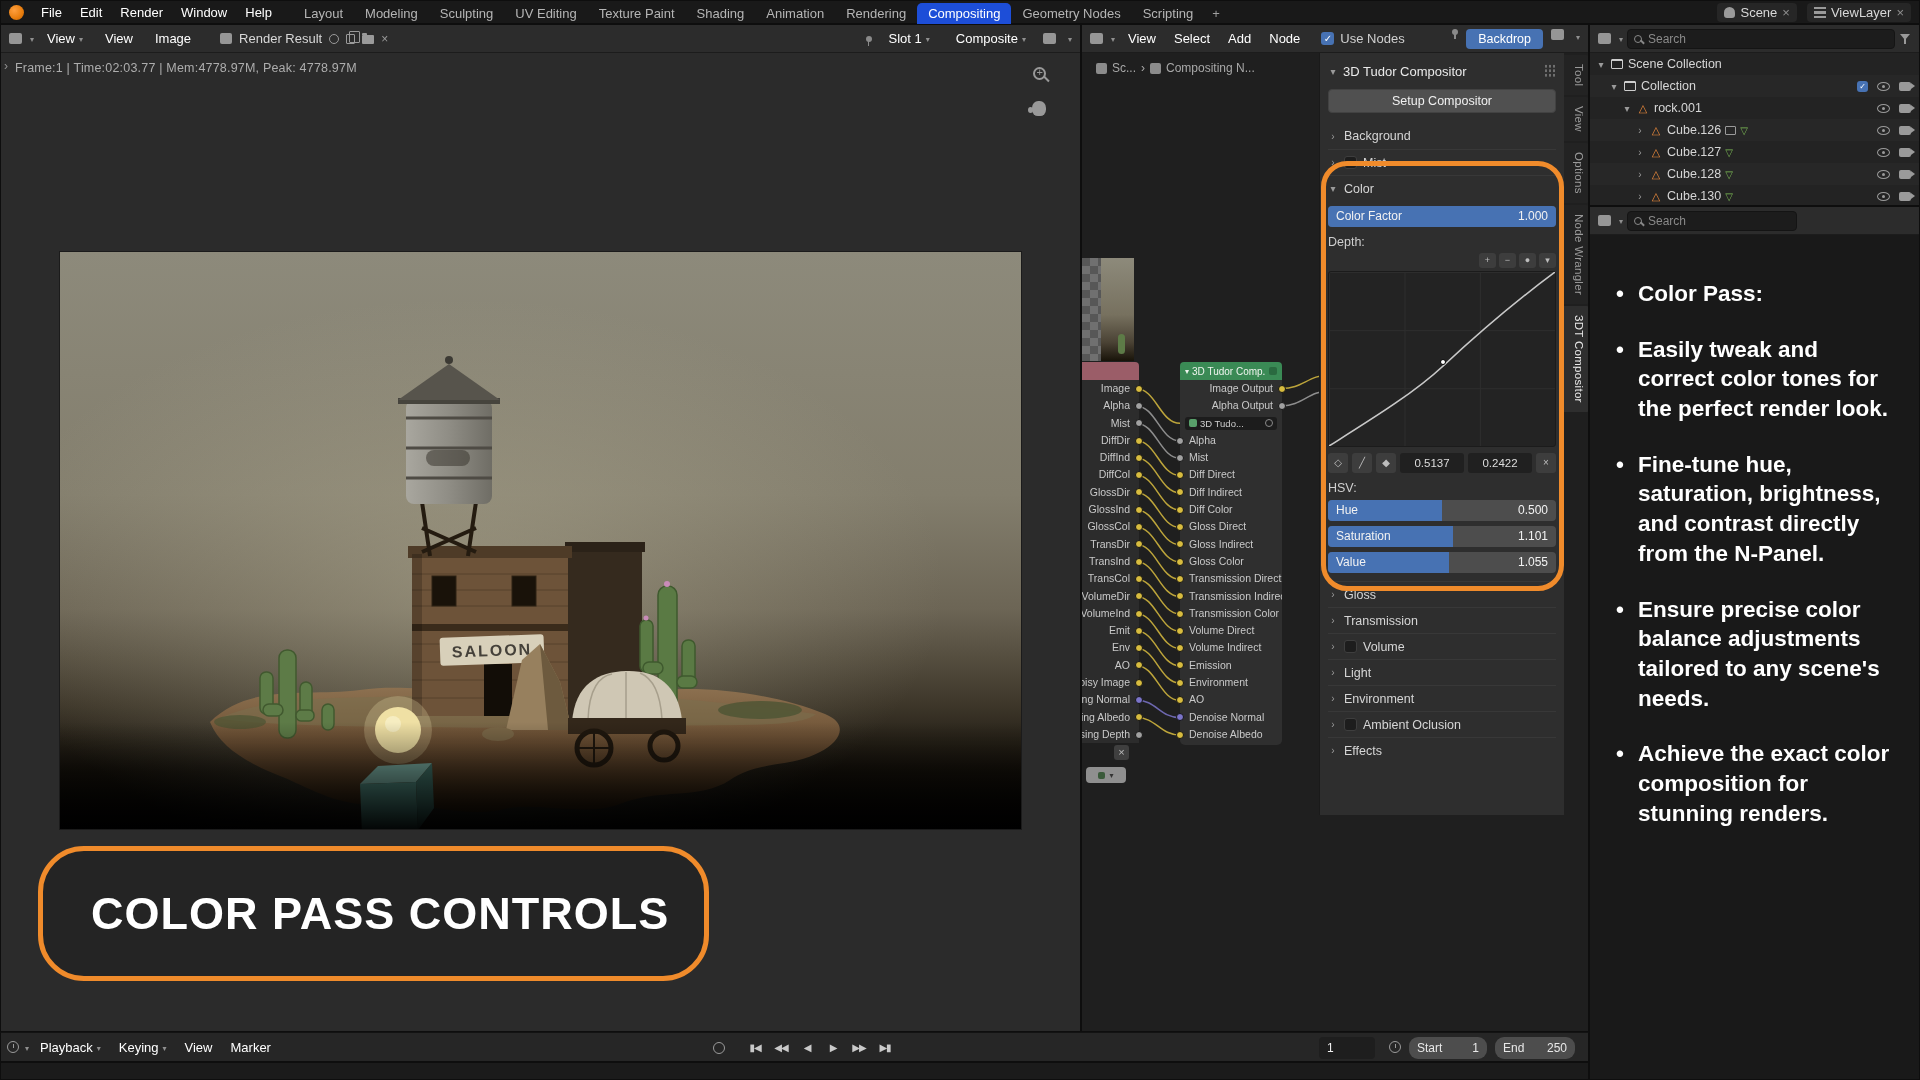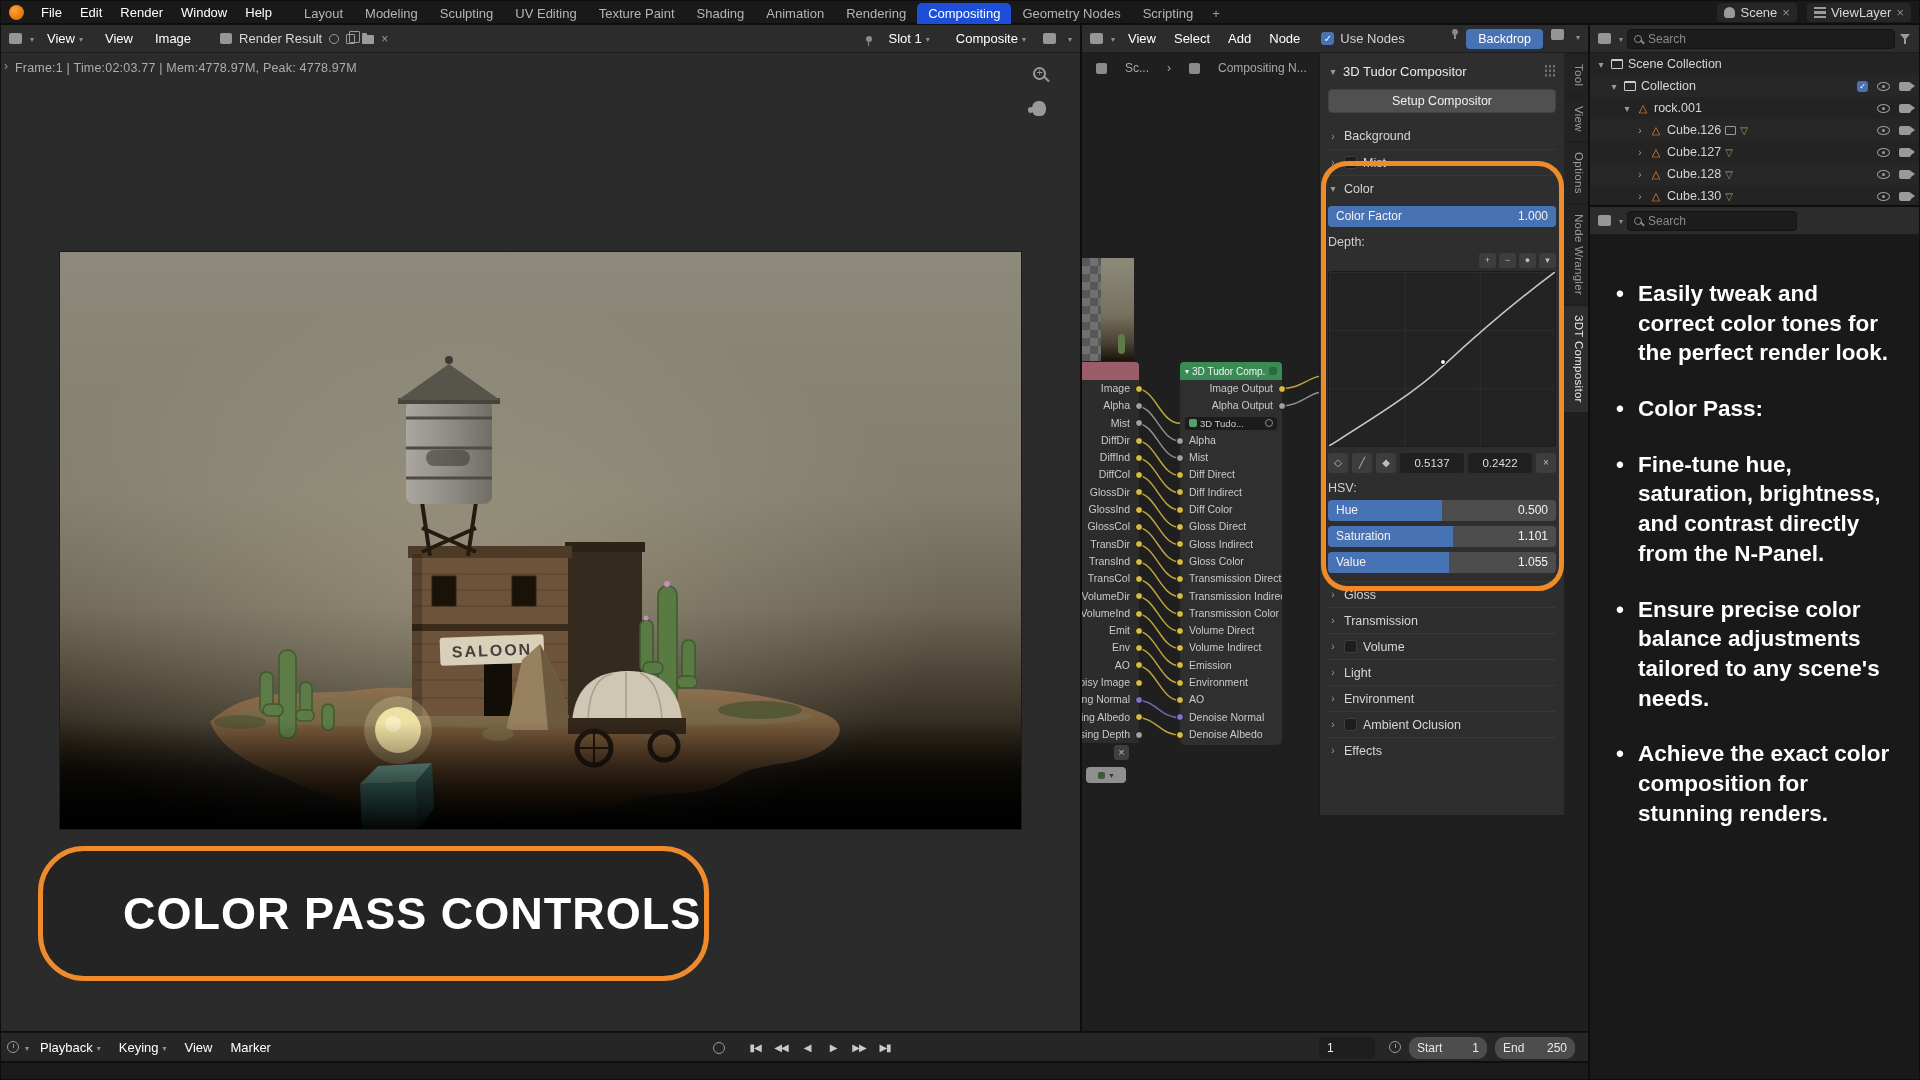--- a/index.html
+++ b/index.html
@@ -54,31 +54,31 @@
   .i-pin{width:6px;height:6px;border-radius:50%;background:#8a8a8a;position:relative}
   .i-pin::after{content:"";position:absolute;left:2px;top:5px;width:1.5px;height:5px;background:#8a8a8a}
 
   
   #image-editor{left:0;top:24px;width:1081px;height:1008px;background:#2b2b2b}
   #ie-stats{position:absolute;left:14px;top:36px;font-size:12.5px;color:#adadad;letter-spacing:.2px}
   .edge-arrow{position:absolute;left:3px;top:34px;color:#8f8f8f;font-size:12px}
   .render{position:absolute;left:59px;top:227px;width:961px;height:577px;box-shadow:0 0 0 1px #1b1b1b;background:#000}
   svg.scene{width:100%;height:100%;display:block}
   .caption{position:absolute;left:37px;top:821px;width:671px;height:135px;background:rgba(35,35,35,.93);
-           border:5px solid #f08b2b;border-radius:46px;display:flex;align-items:center;padding-left:80px;z-index:4}
+           border:5px solid #f08b2b;border-radius:46px;display:flex;align-items:center;padding-left:48px;z-index:4}
   .caption span{font-size:45px;font-weight:bold;color:#fff;letter-spacing:1px}
   .gz-mag{position:absolute;left:1032px;top:42px;width:13px;height:13px;border:2px solid #999;border-radius:50%}
   .gz-mag::before{content:"+";position:absolute;left:1.5px;top:-3px;color:#999;font-size:11px}
   .gz-mag::after{content:"";position:absolute;width:7px;height:2px;background:#999;transform:rotate(45deg);right:-6px;bottom:-2px}
   .gz-hand{position:absolute;left:1031px;top:76px;width:14px;height:15px;background:#999;border-radius:45% 45% 42% 42%}
   .gz-hand::after{content:"";position:absolute;left:-4px;top:6px;width:5px;height:6px;background:#999;border-radius:50%}
 
   
   #node-editor{left:1081px;top:24px;width:508px;height:1008px;background:#1f1f1f;overflow:hidden}
-  .breadcrumb{position:absolute;left:14px;top:36px;display:flex;gap:18px;align-items:center;font-size:12px;color:#a8a8a8;z-index:1}
+  .breadcrumb{position:absolute;left:14px;top:36px;display:flex;gap:5px;align-items:center;font-size:12px;color:#a8a8a8;z-index:1}
   .bc-ico{width:11px;height:11px;background:#8b8b8b;border-radius:2px}
   #backdrop-frag{position:absolute;left:0;top:233px;width:52px;height:103px;background-color:#575757;
     background-image:linear-gradient(45deg,#707070 25%,transparent 25%,transparent 75%,#707070 75%),
                      linear-gradient(45deg,#707070 25%,transparent 25%,transparent 75%,#707070 75%);
     background-size:16px 16px;background-position:0 0,8px 8px;z-index:0}
   .bd-img{position:absolute;right:0;top:0;width:33px;height:100%;background:linear-gradient(180deg,#8d8a7b 0%,#77715f 55%,#4a4234 82%,#181309 100%)}
   .bd-cact{position:absolute;right:9px;bottom:7px;width:7px;height:20px;border-radius:4px;background:#5d7b47}
   #wires{position:absolute;left:0;top:0;width:508px;height:1008px;z-index:1;pointer-events:none}
   #rl-node{position:absolute;left:0;top:337px;width:57px;z-index:2}
   #rl-head{height:18px;background:#9b5d68;border-radius:0 4px 0 0}
@@ -786,22 +786,22 @@
 <div id="right-col-props" class="region">
   <div class="hdr">
     <span class="ed-ico"></span>
     <span class="caret"></span>
     <span class="search" style="max-width:170px">
       <span class="i-mag"></span>
       <span>Search</span>
     </span>
   </div>
   <div id="notes-list">
+      <div class="bullet">Color Pass:</div>
       <div class="bullet">Easily tweak and correct color tones for the perfect render look.</div>
-      <div class="bullet">Color Pass:</div>
       <div class="bullet">Fine-tune hue, saturation, brightness, and contrast directly from the N-Panel.</div>
       <div class="bullet">Ensure precise color balance adjustments tailored to any scene's needs.</div>
       <div class="bullet">Achieve the exact color composition for stunning renders.</div>
     </div>
 </div>
 
 <div id="timeline" class="region">
   <div id="tl-left">
     <span class="i-clock"></span>
     <span class="caret"></span>

